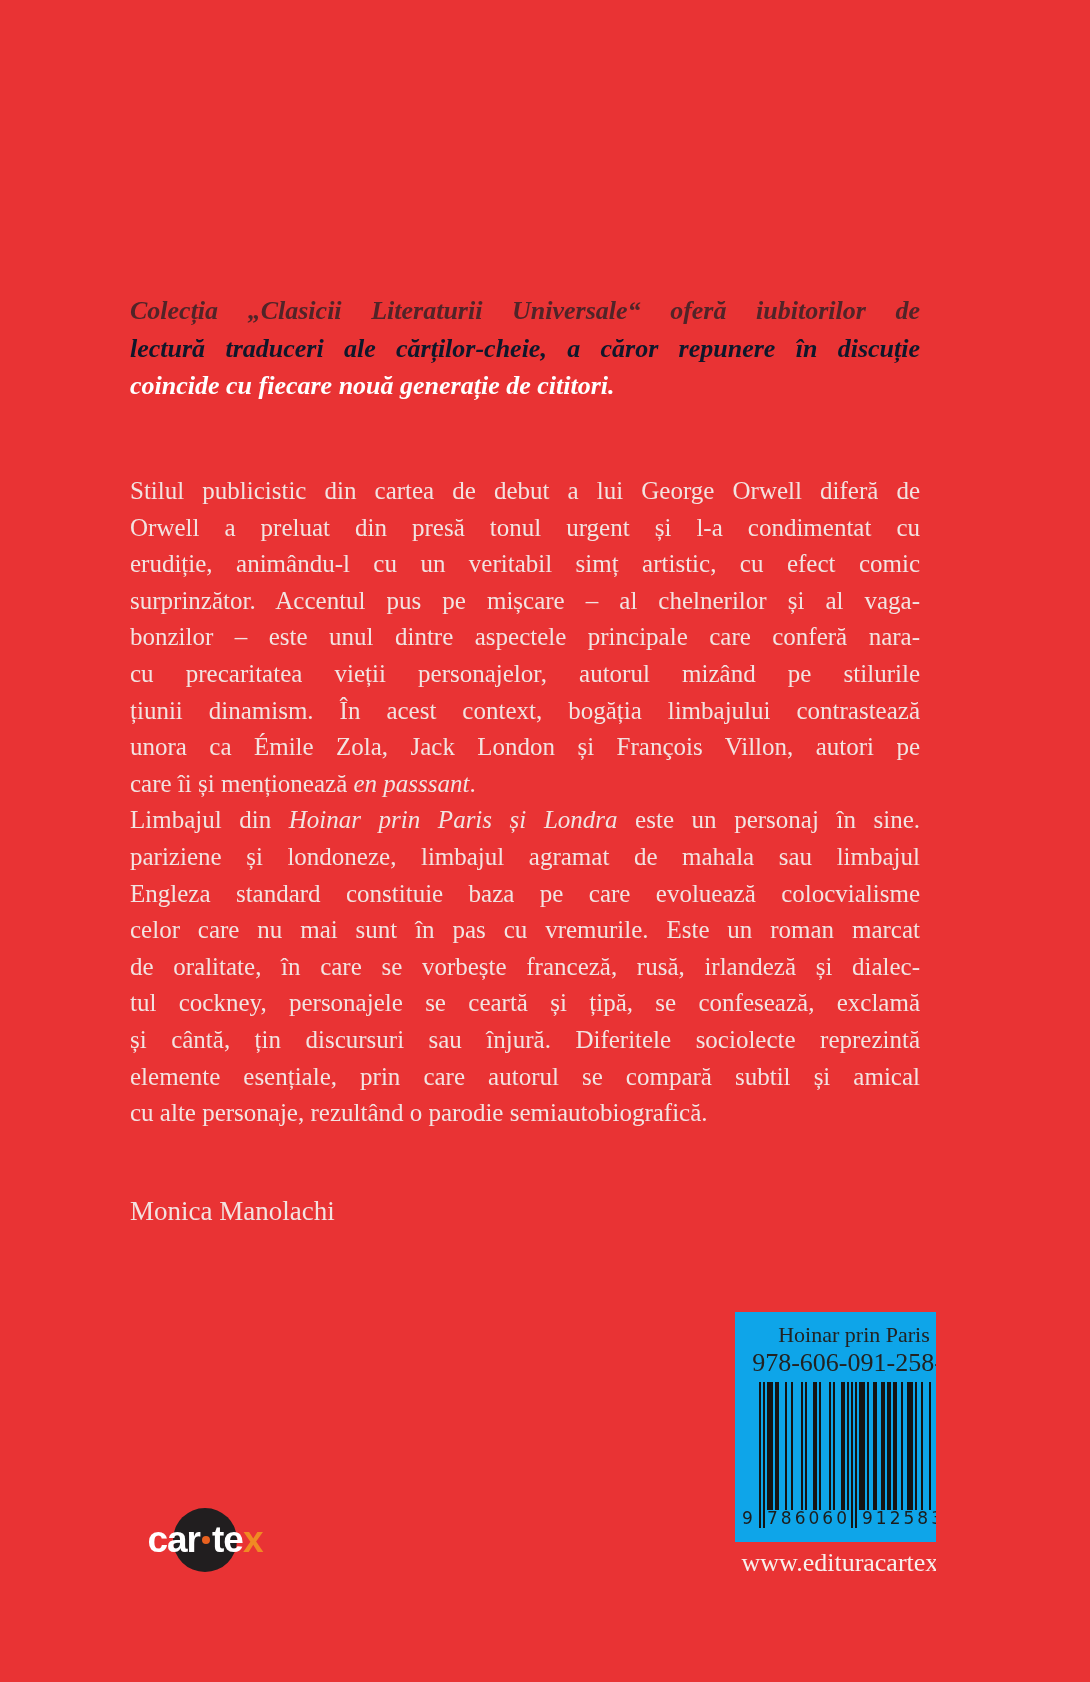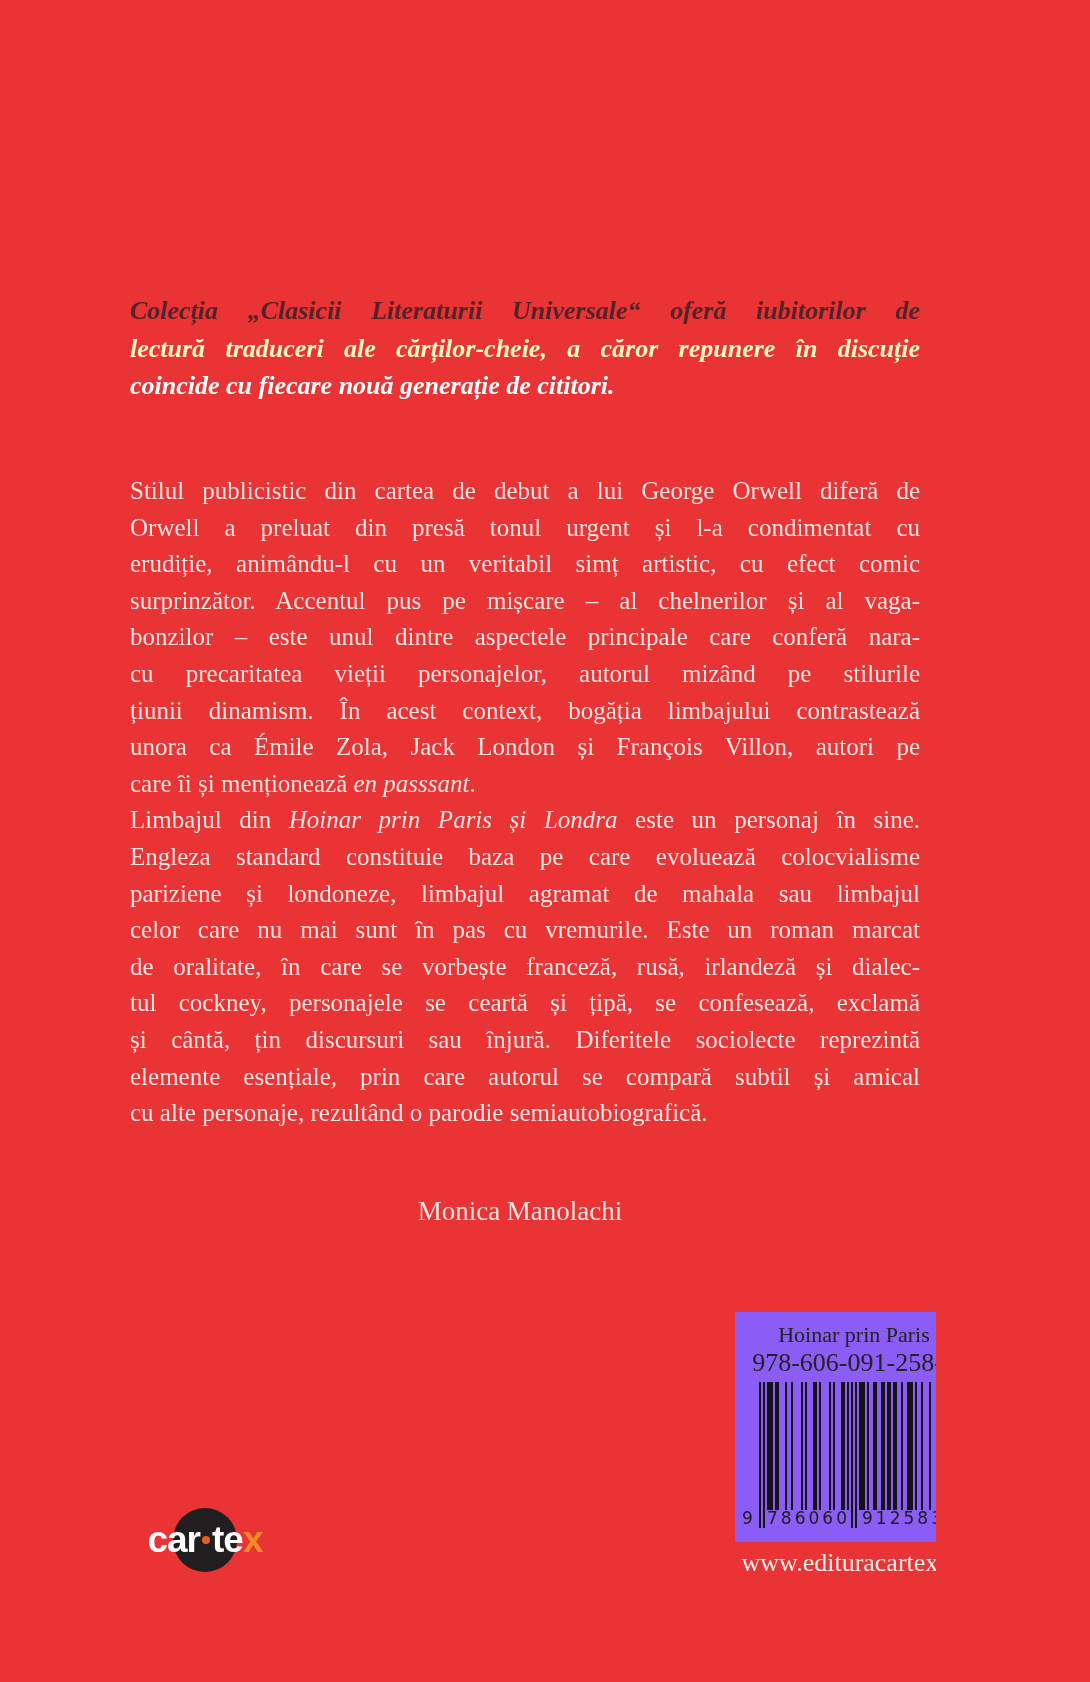--- a/index.html
+++ b/index.html
@@ -14,21 +14,21 @@
     color:#512428;text-align:justify;text-align-last:justify;
   }
   .cline.last{text-align-last:left;}
   
   .review{position:absolute;left:130px;top:473px;width:790px;color:#f2e3e1;}
   .bline{font-size:25px;line-height:36.6px;text-align:justify;text-align-last:justify;}
   .bline.last{text-align-last:left;}
   .it{font-style:italic;}
   
   .signature{
-    position:absolute;left:130px;top:1196px;width:780px;text-align:center;
+    position:absolute;left:130px;top:1196px;width:780px;text-align:left;
     font-size:27px;color:#f2e3e1;
   }
   
   .barcode-box{
     position:absolute;left:735px;top:1312px;width:238px;height:230px;
     background:#fcfcfa;color:#222;
   }
   .bk-title{margin-top:10px;text-align:center;font-size:22px;line-height:26px;}
   .bk-isbn{text-align:center;font-size:26px;line-height:30px;}
   .bars{
@@ -66,48 +66,48 @@
     margin:0 2px;vertical-align:middle;transform:translateY(-2px);
   }
 </style>
 </head>
 <body>
 
 <div class="page">
 
   <div class="colophon">
       <div class="cline" style="color: rgb(81, 36, 40);">Colecția „Clasicii Literaturii Universale“ oferă iubitorilor de</div>
-      <div class="cline" style="color: #fef9c3;">lectură traduceri ale cărților-cheie, a căror repunere în discuție</div>
+      <div class="cline" style="color: #0f172a;">lectură traduceri ale cărților-cheie, a căror repunere în discuție</div>
       <div class="cline last" style="color: #ffffff;">coincide cu fiecare nouă generație de cititori.</div>
     </div>
 
   <div class="review" style="color: rgb(242, 227, 225);">
       <div class="bline"><span>Stilul publicistic din cartea de debut a lui George Orwell diferă de</span></div>
       <div class="bline"><span>Orwell a preluat din presă tonul urgent și l-a condimentat cu</span></div>
       <div class="bline"><span>erudiție, animându-l cu un veritabil simț artistic, cu efect comic</span></div>
       <div class="bline"><span>surprinzător. Accentul pus pe mișcare – al chelnerilor și al vaga-</span></div>
       <div class="bline"><span>bonzilor – este unul dintre aspectele principale care conferă nara-</span></div>
       <div class="bline"><span>cu precaritatea vieții personajelor, autorul mizând pe stilurile</span></div>
       <div class="bline"><span>țiunii dinamism. În acest context, bogăția limbajului contrastează</span></div>
       <div class="bline"><span>unora ca Émile Zola, Jack London și François Villon, autori pe</span></div>
       <div class="bline last"><span>care îi și menționează </span><span class="it">en passsant</span><span>.</span></div>
       <div class="bline"><span>Limbajul din </span><span class="it">Hoinar prin Paris și Londra</span><span> este un personaj în sine.</span></div>
+      <div class="bline"><span>pariziene și londoneze, limbajul agramat de mahala sau limbajul</span></div>
       <div class="bline"><span>Engleza standard constituie baza pe care evoluează colocvialisme</span></div>
-      <div class="bline"><span>pariziene și londoneze, limbajul agramat de mahala sau limbajul</span></div>
       <div class="bline"><span>celor care nu mai sunt în pas cu vremurile. Este un roman marcat</span></div>
       <div class="bline"><span>de oralitate, în care se vorbește franceză, rusă, irlandeză și dialec-</span></div>
       <div class="bline"><span>tul cockney, personajele se ceartă și țipă, se confesează, exclamă</span></div>
       <div class="bline"><span>și cântă, țin discursuri sau înjură. Diferitele sociolecte reprezintă</span></div>
       <div class="bline"><span>elemente esențiale, prin care autorul se compară subtil și amical</span></div>
       <div class="bline last"><span>cu alte personaje, rezultând o parodie semiautobiografică.</span></div>
     </div>
 
   <div class="signature">Monica Manolachi</div>
 
-  <div class="barcode-box" style="background: #8b5cf6;">
+  <div class="barcode-box" style="background: #0ea5e9;">
     <div class="bk-title">Hoinar prin Paris</div>
     <div class="bk-isbn">978-606-091-258-3</div>
     <div class="bars">
         <div class="mod on guard" style="background: rgb(20, 20, 20);"></div>
         <div class="mod guard"></div>
         <div class="mod on guard" style="background: rgb(20, 20, 20);"></div>
         <div class="mod"></div>
         <div class="mod on" style="background: rgb(20, 20, 20);"></div>
         <div class="mod on" style="background: rgb(20, 20, 20);"></div>
         <div class="mod on" style="background: rgb(20, 20, 20);"></div>

